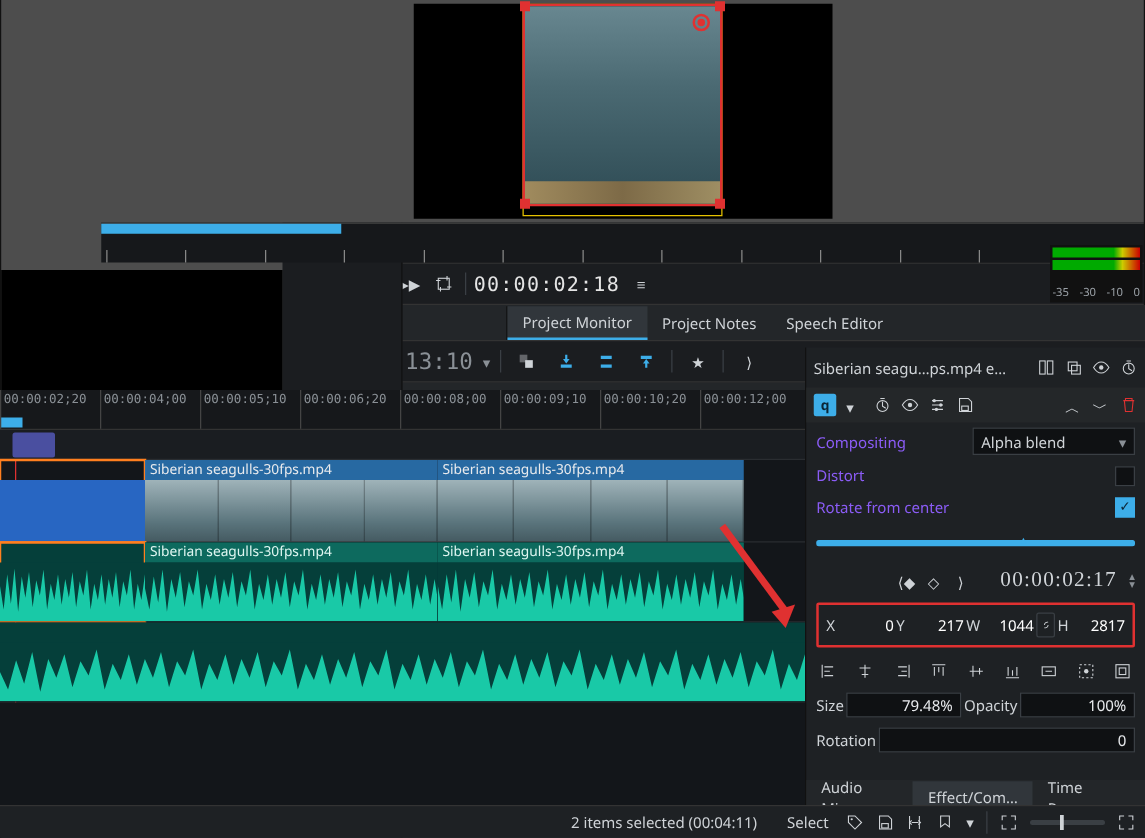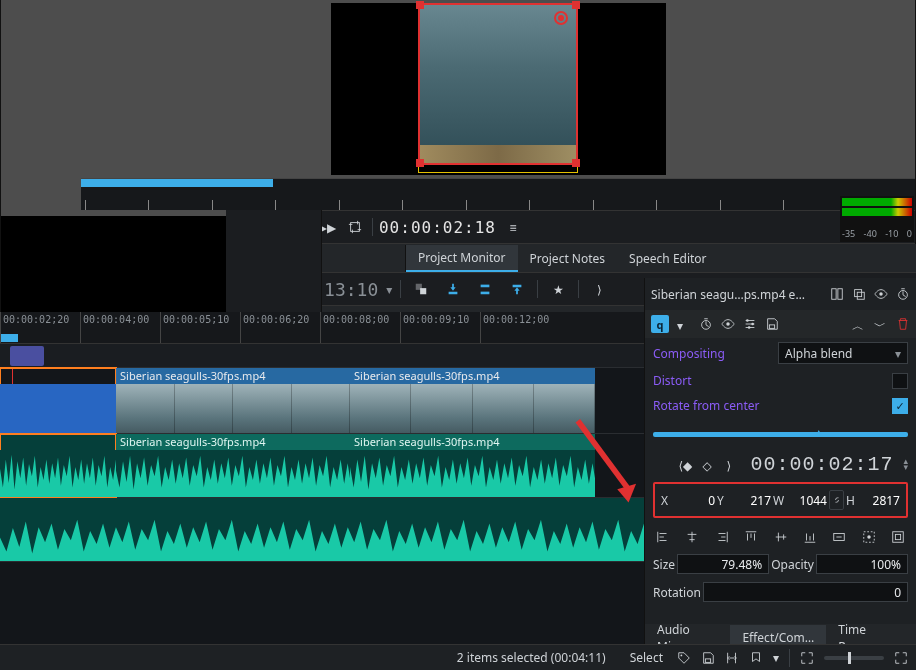--- a/index.html
+++ b/index.html
@@ -150,21 +150,21 @@
 
   .eff-slider{height:32px;padding:0 8px;display:flex;align-items:center;}
   .slider-track{flex:1;height:5px;background:#3daee9;border-radius:2px;position:relative;}
   .slider-tick{position:absolute;top:-8px;left:64%;color:#3daee9;font-size:10px;}
 
   .eff-kf{
     height:28px;display:flex;align-items:center;padding:0 8px;gap:10px;
     justify-content:flex-end;
   }
   .eff-kf .kf-tc{
-    font-family:Liberation Mono, monospace;font-size:20px;letter-spacing:1px;
+    font-family:Liberation Serif, serif;font-size:17px;letter-spacing:1px;margin-left:10px;
   }
   .eff-kf .spinner{display:flex;flex-direction:column;line-height:6px;font-size:9px;color:#8a9096;}
 
   .xywh-box {
     margin:4px 8px 6px; padding:6px 6px;
     border:2px solid #e03131; border-radius:2px;
     display:flex;align-items:center;gap:2px;
   }
   .xywh-cell{
     display:flex;align-items:center;gap:2px;
@@ -422,21 +422,21 @@
     </div>
   </div>
 
   <div class="audio-meter">
     <div class="meter-bars">
       <div class="meter-row"></div>
       <div class="meter-row"></div>
     </div>
     <div class="meter-labels">
       <span>-35</span>
-      <span>-40</span>
+      <span>-30</span>
       <span>-10</span>
       <span>0</span>
     </div>
   </div>
 </div>
 
 <div class="tabstrip tabrow">
   <div class="left">
     <span class="trunc">… U</span>
     <span style="color:#8a9096;margin:0 4px">◂</span>
@@ -523,20 +523,23 @@
       <div class="seg">
           <span>00:00:06;20</span>
         </div>
       <div class="seg">
           <span>00:00:08;00</span>
         </div>
       <div class="seg">
           <span>00:00:09;10</span>
         </div>
       <div class="seg">
+          <span>00:00:10;20</span>
+        </div>
+      <div class="seg">
           <span>00:00:12;00</span>
         </div>
     </div>
   </div>
 
   <div class="tracks">
     <div class="playhead"></div>
 
     <div class="track" style="height:24px;background:#1a1d21">
       <div style="position:absolute;left:10px;top:2px;width:34px;height:20px;background:#4a4fa0;border-radius:2px;font-size:7px;color:#cfd3f0;padding:1px 2px;overflow:hidden"></div>

